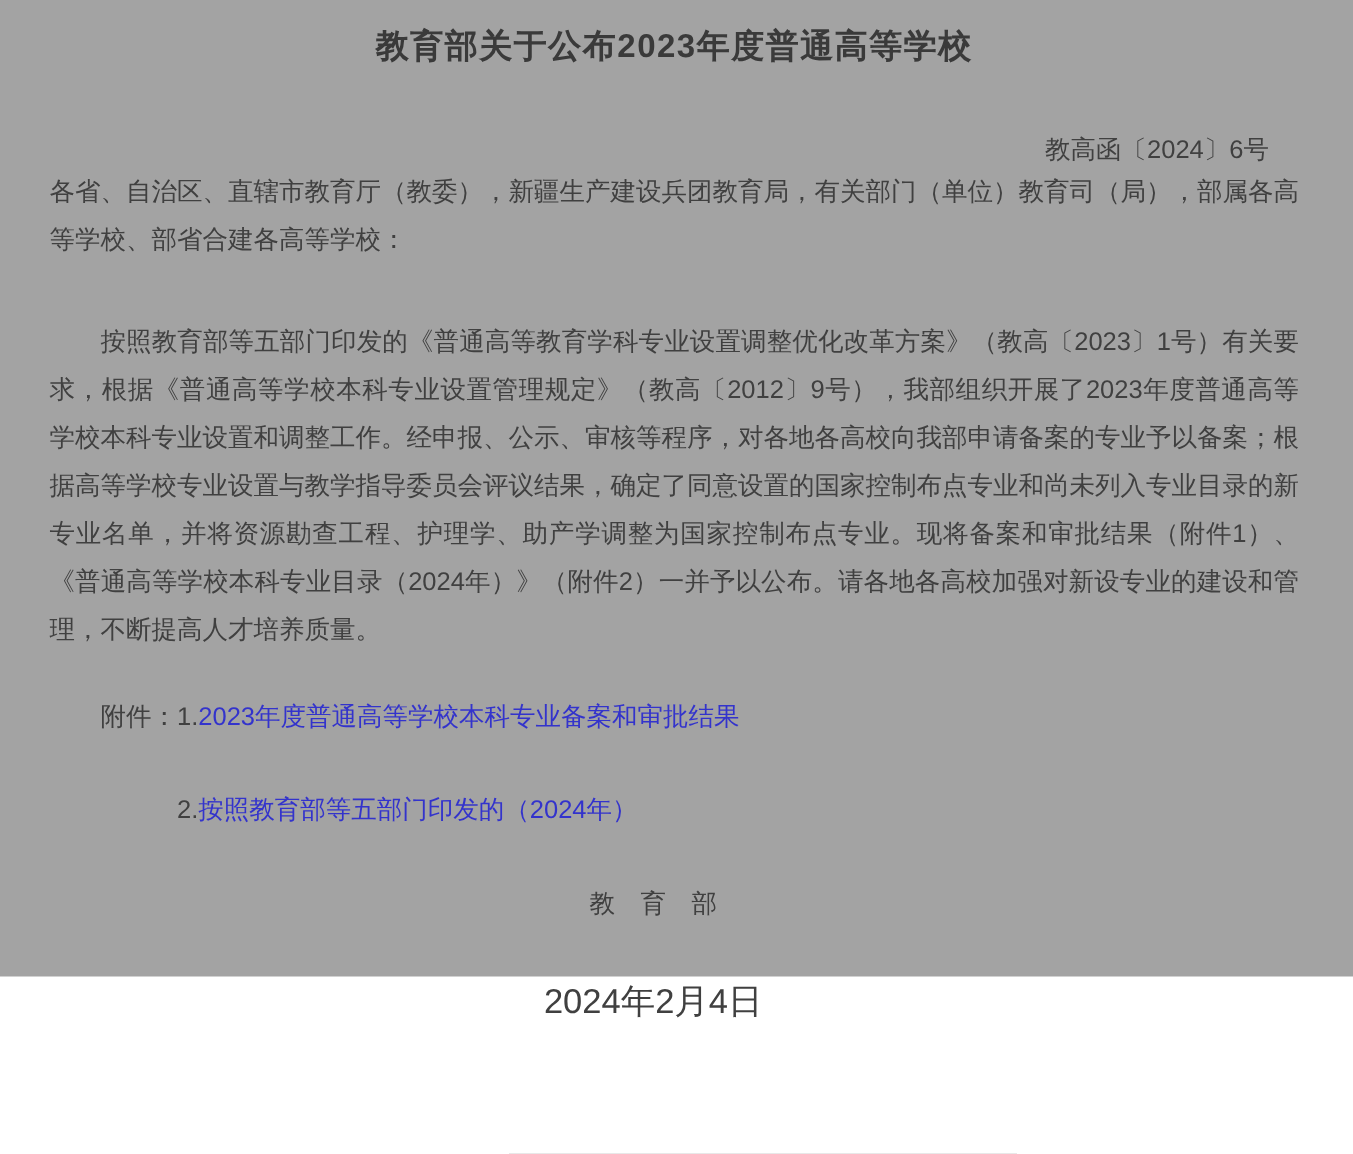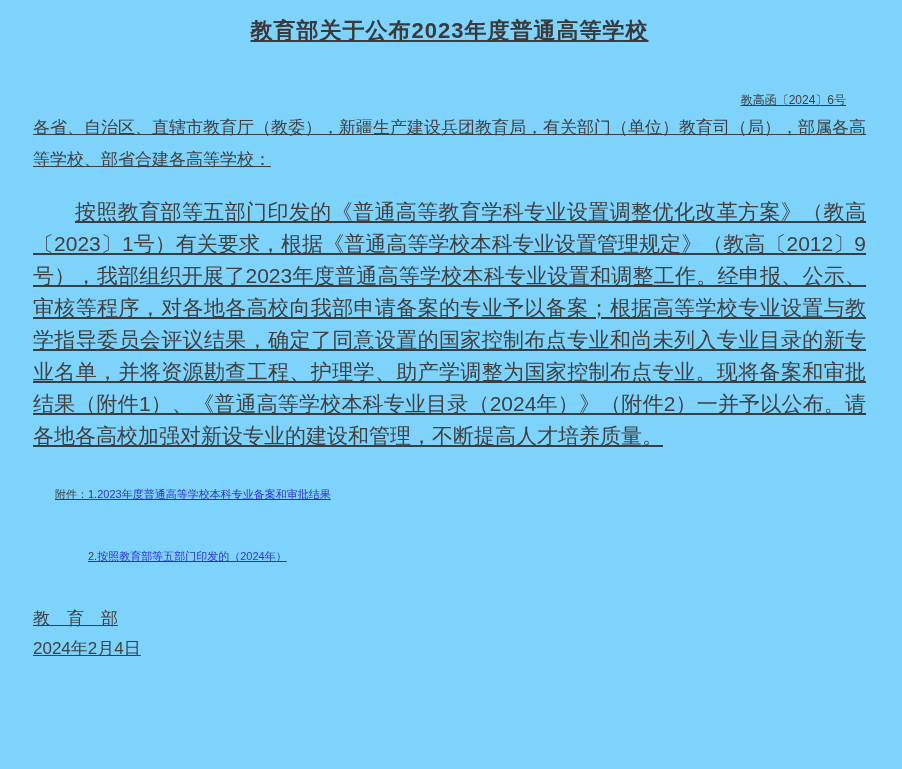--- a/index.html
+++ b/index.html
@@ -10,58 +10,57 @@
   body {
     width: 902px;
     height: 769px;
     font-family: "Liberation Sans", "DejaVu Sans", sans-serif;
     color: #3d3d3d;
     overflow: hidden;
   }
   .page {
     box-sizing: border-box;
     width: 902px;
-    height: 769px;
+    height: 651px;
     padding: 0 36px 0 33px;
-    background: #7dd3fc;
-    text-decoration: underline;
+    background: #a3a3a3;
   }
   .doc-title {
     padding-top: 12px;
     text-align: center;
     font-size: 22px;
     font-weight: bold;
     line-height: 38px;
     color: #3a3a3a;
     letter-spacing: 1px;
   }
   .doc-number {
     margin-top: 38px;
     text-align: right;
     padding-right: 20px;
-    font-size: 12px;
+    font-size: 17px;
     line-height: 24px;
     color: #404040;
   }
   .recipients {
     font-size: 17px;
     line-height: 32px;
     text-align: justify;
     color: #404040;
   }
   .body-paragraph {
-    margin-top: 20px;
-    font-size: 21px;
+    margin-top: 36px;
+    font-size: 17px;
     line-height: 32px;
     text-indent: 2em;
     text-align: justify;
     color: #404040;
   }
   .attachment-line {
-    font-size: 11px;
+    font-size: 17px;
     line-height: 32px;
     color: #404040;
   }
   .attachment-line.first {
     margin-top: 26px;
     text-indent: 2em;
   }
   .attachment-line.second {
     margin-top: 30px;
     text-indent: 5em;
@@ -69,30 +68,31 @@
   .attachment-link {
     color: #3333cc;
     text-decoration: none;
     cursor: pointer;
   }
   .att-number {
     color: #404040;
   }
   .signer {
     margin-top: 32px;
-    text-align: left;
+    text-align: center;
     padding-right: 28px;
     font-size: 17px;
     line-height: 30px;
     color: #404040;
   }
   .doc-date {
-    text-align: left;
+    margin-top: 34px;
+    text-align: center;
     padding-right: 28px;
-    font-size: 17px;
+    font-size: 23px;
     line-height: 30px;
     color: #404040;
   }
 </style>
 </head>
 <body>
 
 <div class="page">
 
   <div class="doc-title">

